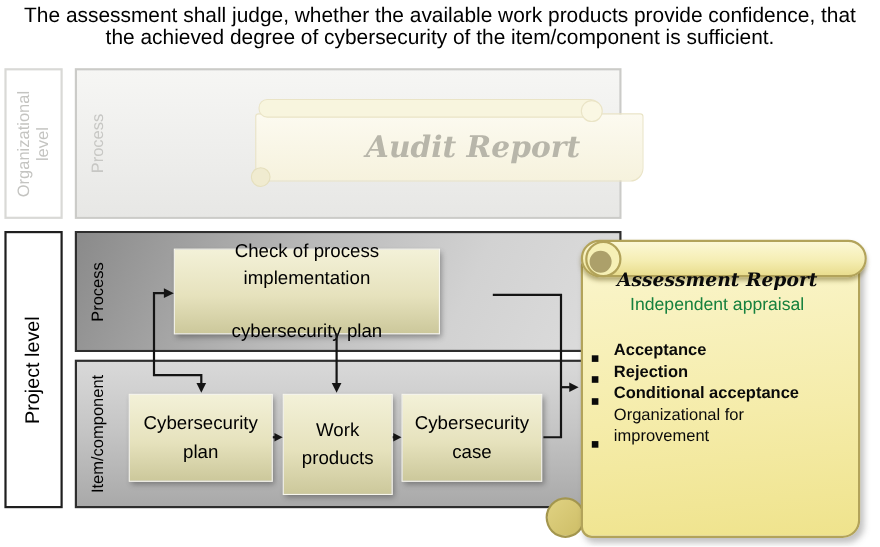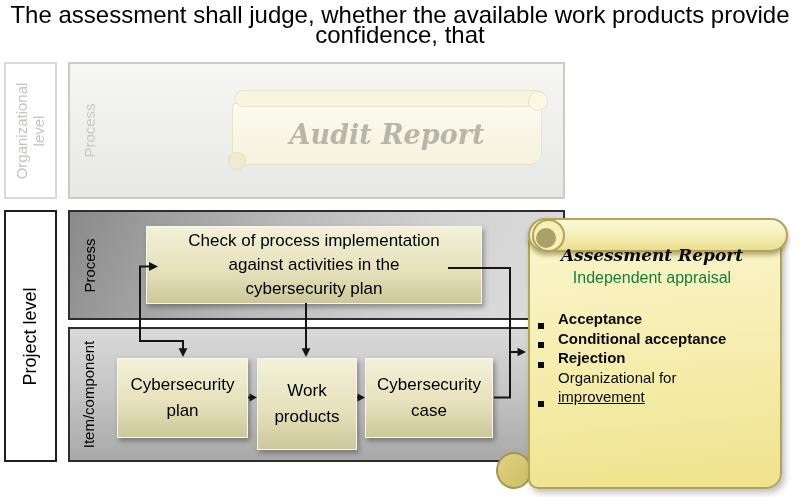--- a/index.html
+++ b/index.html
@@ -3,21 +3,21 @@
 <meta charset="utf-8">
 <style>
   html,body{margin:0;padding:0;background:#ffffff;}
   .stage{
     position:relative;width:800px;height:497px;background:#ffffff;overflow:hidden;
     font-family:"Liberation Sans",sans-serif;color:#000;
   }
   
   .page-title{
     position:absolute;left:0;top:5px;width:100%;text-align:center;
-    font-size:24px;line-height:19.5px;color:#000;
+    font-size:19px;line-height:19.5px;color:#000;
   }
   
   .side-box{position:absolute;left:4px;width:53px;display:flex;align-items:center;justify-content:center;background:#fff;box-sizing:border-box;}
   .side-box .vtext{transform:rotate(-90deg);white-space:nowrap;text-align:center;}
   .org-box{top:62px;height:137px;border:2px solid #d9d9d6;color:#c4c4c1;font-size:15px;line-height:17px;}
   .org-box .vtext{white-space:normal;width:140px;}
   .proj-box{top:210px;height:252px;border:2px solid #1f1f1f;color:#000;font-size:18px;}
   
   .band{position:absolute;left:68px;width:497px;box-sizing:border-box;}
   .band-org{top:62px;height:137px;border:2px solid #cbcbc8;background:linear-gradient(180deg,#f6f6f4 0%,#eeeeec 55%,#e7e7e5 100%);}
@@ -28,55 +28,56 @@
   .band-org .band-label .vtext{color:#c7c7c4;}
   
   .node{
     position:absolute;box-sizing:border-box;
     background:linear-gradient(180deg,#f3f1d8 0%,#e6e2bd 55%,#ccc89b 100%);
     border:1px solid #f8f7ed;
     box-shadow:2px 3px 5px rgba(50,50,50,0.45);
     display:flex;align-items:center;justify-content:center;text-align:center;
     font-size:17px;line-height:24px;color:#000;
   }
-  .check-box{left:76px;top:14px;width:336px;height:78px;}
+  .check-box{left:88px;top:14px;width:242px;height:78px;}
   .plan-box{left:47px;top:29px;width:131px;height:80px;line-height:26px;}
   .work-box{left:187px;top:29px;width:100px;height:92px;line-height:26px;}
   .case-box{left:295px;top:29px;width:128px;height:80px;line-height:26px;}
   
   .a-roll{position:absolute;left:165px;top:26px;width:308px;height:15px;border-radius:8px;background:#f8f5de;border:1px solid #eae4c6;}
   .a-curl{position:absolute;left:458px;top:27px;width:18px;height:18px;border-radius:50%;background:#faf7e3;border:1px solid #eae4c6;}
-  .a-body{position:absolute;left:162px;top:39px;width:308px;height:60px;border-radius:3px 3px 12px 4px;background:linear-gradient(180deg,#fcfaf0 0%,#f6f2dd 100%);border:1px solid #eae4c6;display:flex;align-items:center;justify-content:center;}
+  .a-body{position:absolute;left:162px;top:39px;width:308px;height:60px;border-radius:3px 3px 12px 4px;background:linear-gradient(180deg,#fcfaf0 0%,#f6f2dd 100%);border:1px solid #eae4c6;display:flex;align-items:center;justify-content:center;padding-left:43px;}
   .a-bcurl{position:absolute;left:158px;top:88px;width:16px;height:16px;border-radius:50%;background:#f0ebd0;border:1px solid #e5dfbd;}
   .a-title{font-family:"DejaVu Serif",serif;font-style:italic;font-weight:bold;font-size:27px;color:#b8b6aa;}
   
   .connectors{position:absolute;left:0;top:0;width:800px;height:497px;z-index:5;pointer-events:none;}
   
   .scroll{position:absolute;left:496px;top:215px;width:300px;height:281px;z-index:6;}
   .s-bcurl{position:absolute;left:0;top:237px;width:36px;height:37px;border-radius:50%;background:linear-gradient(135deg,#e0d282 0%,#cdbd66 100%);border:2px solid #a3964e;box-sizing:border-box;}
   .s-body{position:absolute;left:32px;top:21px;width:254px;height:253px;border-radius:6px 6px 16px 10px;background:linear-gradient(175deg,#faf5cb 0%,#f5ecaa 55%,#efe38c 100%);border:2px solid #b2a35a;box-sizing:border-box;box-shadow:3px 4px 6px rgba(80,80,80,0.35);}
   .s-roll{position:absolute;left:32px;top:3px;width:260px;height:34px;border-radius:17px;background:linear-gradient(180deg,#fcf8d6 0%,#f5eeb4 55%,#e9dd8e 100%);border:2px solid #b2a35a;box-sizing:border-box;box-shadow:0 3px 4px rgba(110,95,35,0.5);}
   .s-curl-outer{position:absolute;left:36px;top:4px;width:33px;height:33px;border-radius:50%;background:#f6f0b6;border:2px solid #b2a35a;box-sizing:border-box;}
   .s-curl-inner{position:absolute;left:40px;top:13px;width:20px;height:20px;border-radius:50%;background:#aca06a;}
   .s-content{position:absolute;left:40px;top:30px;width:232px;}
   .s-title{text-align:center;font-family:"DejaVu Serif",serif;font-style:italic;font-weight:bold;font-size:17px;color:#0a0a0a;}
   .s-sub{text-align:center;font-size:16px;margin-top:4px;color:#15803d;}
   .s-list{list-style:none;margin:22px 0 0 0;padding:0 0 0 2px;}
   .s-list li{display:flex;font-size:15px;line-height:19.5px;margin:0;color:#0a0a0a;align-items:flex-end;}
   .s-list li .sq{flex:0 0 auto;width:6px;height:6px;background:#0a0a0a;margin:7px 14px 0 0;}
   .s-list li.bold{font-weight:bold;}
-  .u{text-decoration:underline;margin-top:13px;}
+  .u{margin-top:13px;}
 </style>
 </head>
 <body>
 
 <div class="stage">
 
   <div class="page-title">
     <span>The assessment shall judge, whether the available work products provide confidence, that</span><br>
+    <span>the achieved degree of cybersecurity of the item/component is sufficient.</span>
   </div>
 
   <div class="side-box org-box">
     <div class="vtext">Organizational level</div>
   </div>
   <div class="side-box proj-box">
     <div class="vtext">Project level</div>
   </div>
 
   <div class="band band-org">
@@ -93,21 +94,21 @@
     </div>
   </div>
 
   <div class="band band-proc">
     <div class="band-label">
       <div class="vtext">Process</div>
     </div>
     <div class="node check-box">
       <div>
         <span>Check of process implementation</span><br>
-        <span>against activities in the</span><br>
+        <br>
         <span>cybersecurity plan</span>
       </div>
     </div>
   </div>
 
   <div class="band band-item">
     <div class="band-label">
       <div class="vtext">Item/component</div>
     </div>
     <div class="node plan-box">
@@ -158,25 +159,25 @@
     <div class="s-content">
       <div class="s-title">Assessment Report</div>
       <div class="s-sub">Independent appraisal</div>
       <ul class="s-list">
         <li class="bold">
           <span class="sq"></span>
           <span>Acceptance</span>
         </li>
         <li class="bold">
           <span class="sq"></span>
-          <span>Conditional acceptance</span>
+          <span>Rejection</span>
         </li>
         <li class="bold">
           <span class="sq"></span>
-          <span>Rejection</span>
+          <span>Conditional acceptance</span>
         </li>
         <li>
           <span class="sq"></span>
           <span>
             <span>Organizational for</span><br>
             <span class="u">improvement</span>
           </span>
         </li>
       </ul>
     </div>

